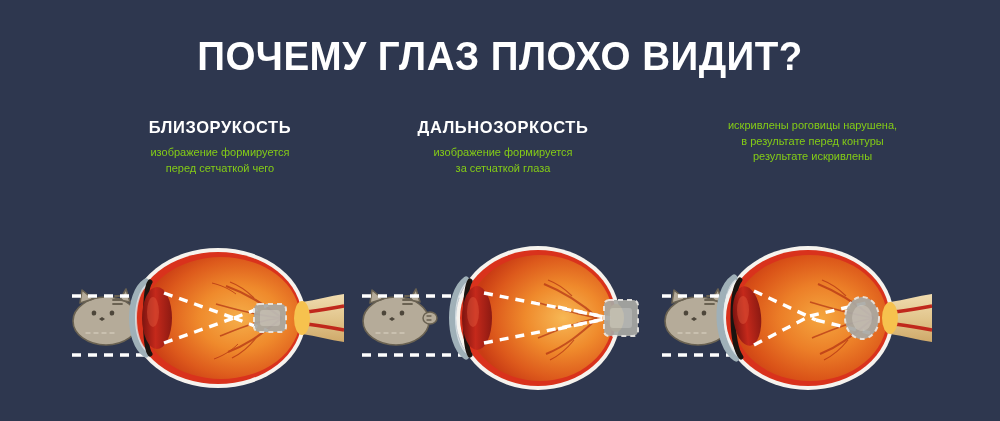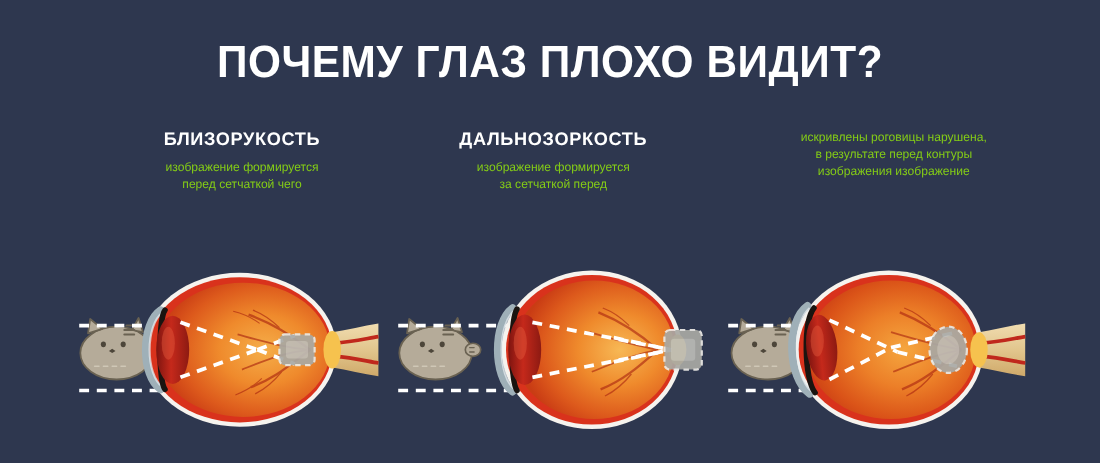--- a/index.html
+++ b/index.html
@@ -72,29 +72,29 @@
       <div class="col-desc">
         <span>изображение формируется</span>
         <span>перед сетчаткой чего</span>
       </div>
     </div>
 
     <div class="col col-1">
       <div class="col-head">ДАЛЬНОЗОРКОСТЬ</div>
       <div class="col-desc">
         <span>изображение формируется</span>
-        <span>за сетчаткой перед</span>
+        <span>за сетчаткой глаза</span>
       </div>
     </div>
 
     <div class="col col-2">
       <div class="col-desc">
         <span>искривлены роговицы нарушена,</span>
         <span>в результате перед контуры</span>
-        <span>изображения изображение</span>
+        <span>результате искривлены</span>
       </div>
     </div>
 
   </div>
 
   <div class="diagrams">
 
     <div class="diagram d-0">
       <svg viewBox="0 0 300 160" xmlns="http://www.w3.org/2000/svg">
         <defs>

